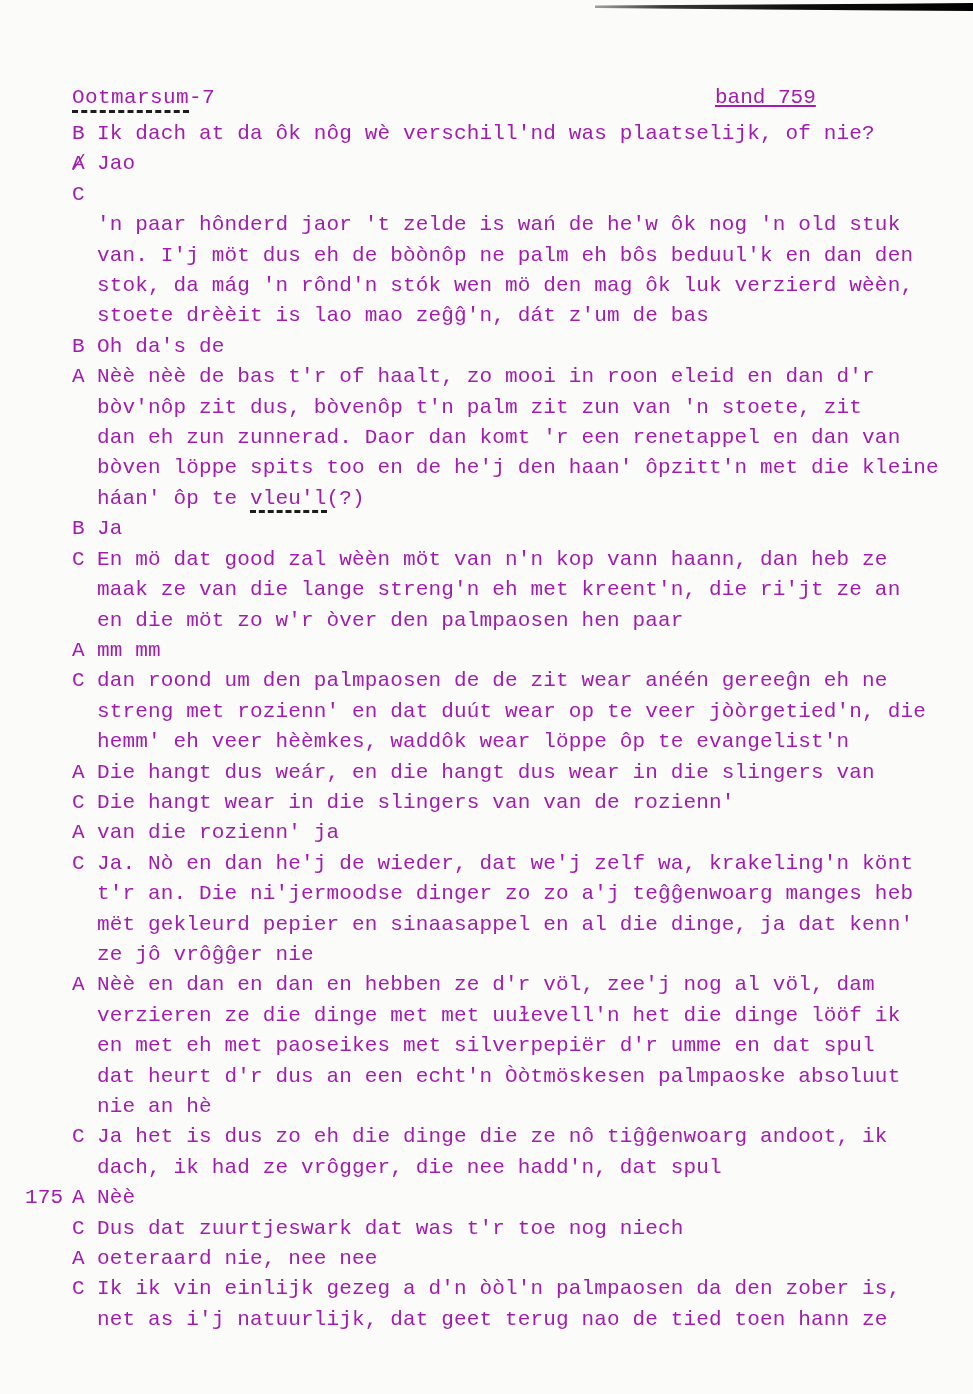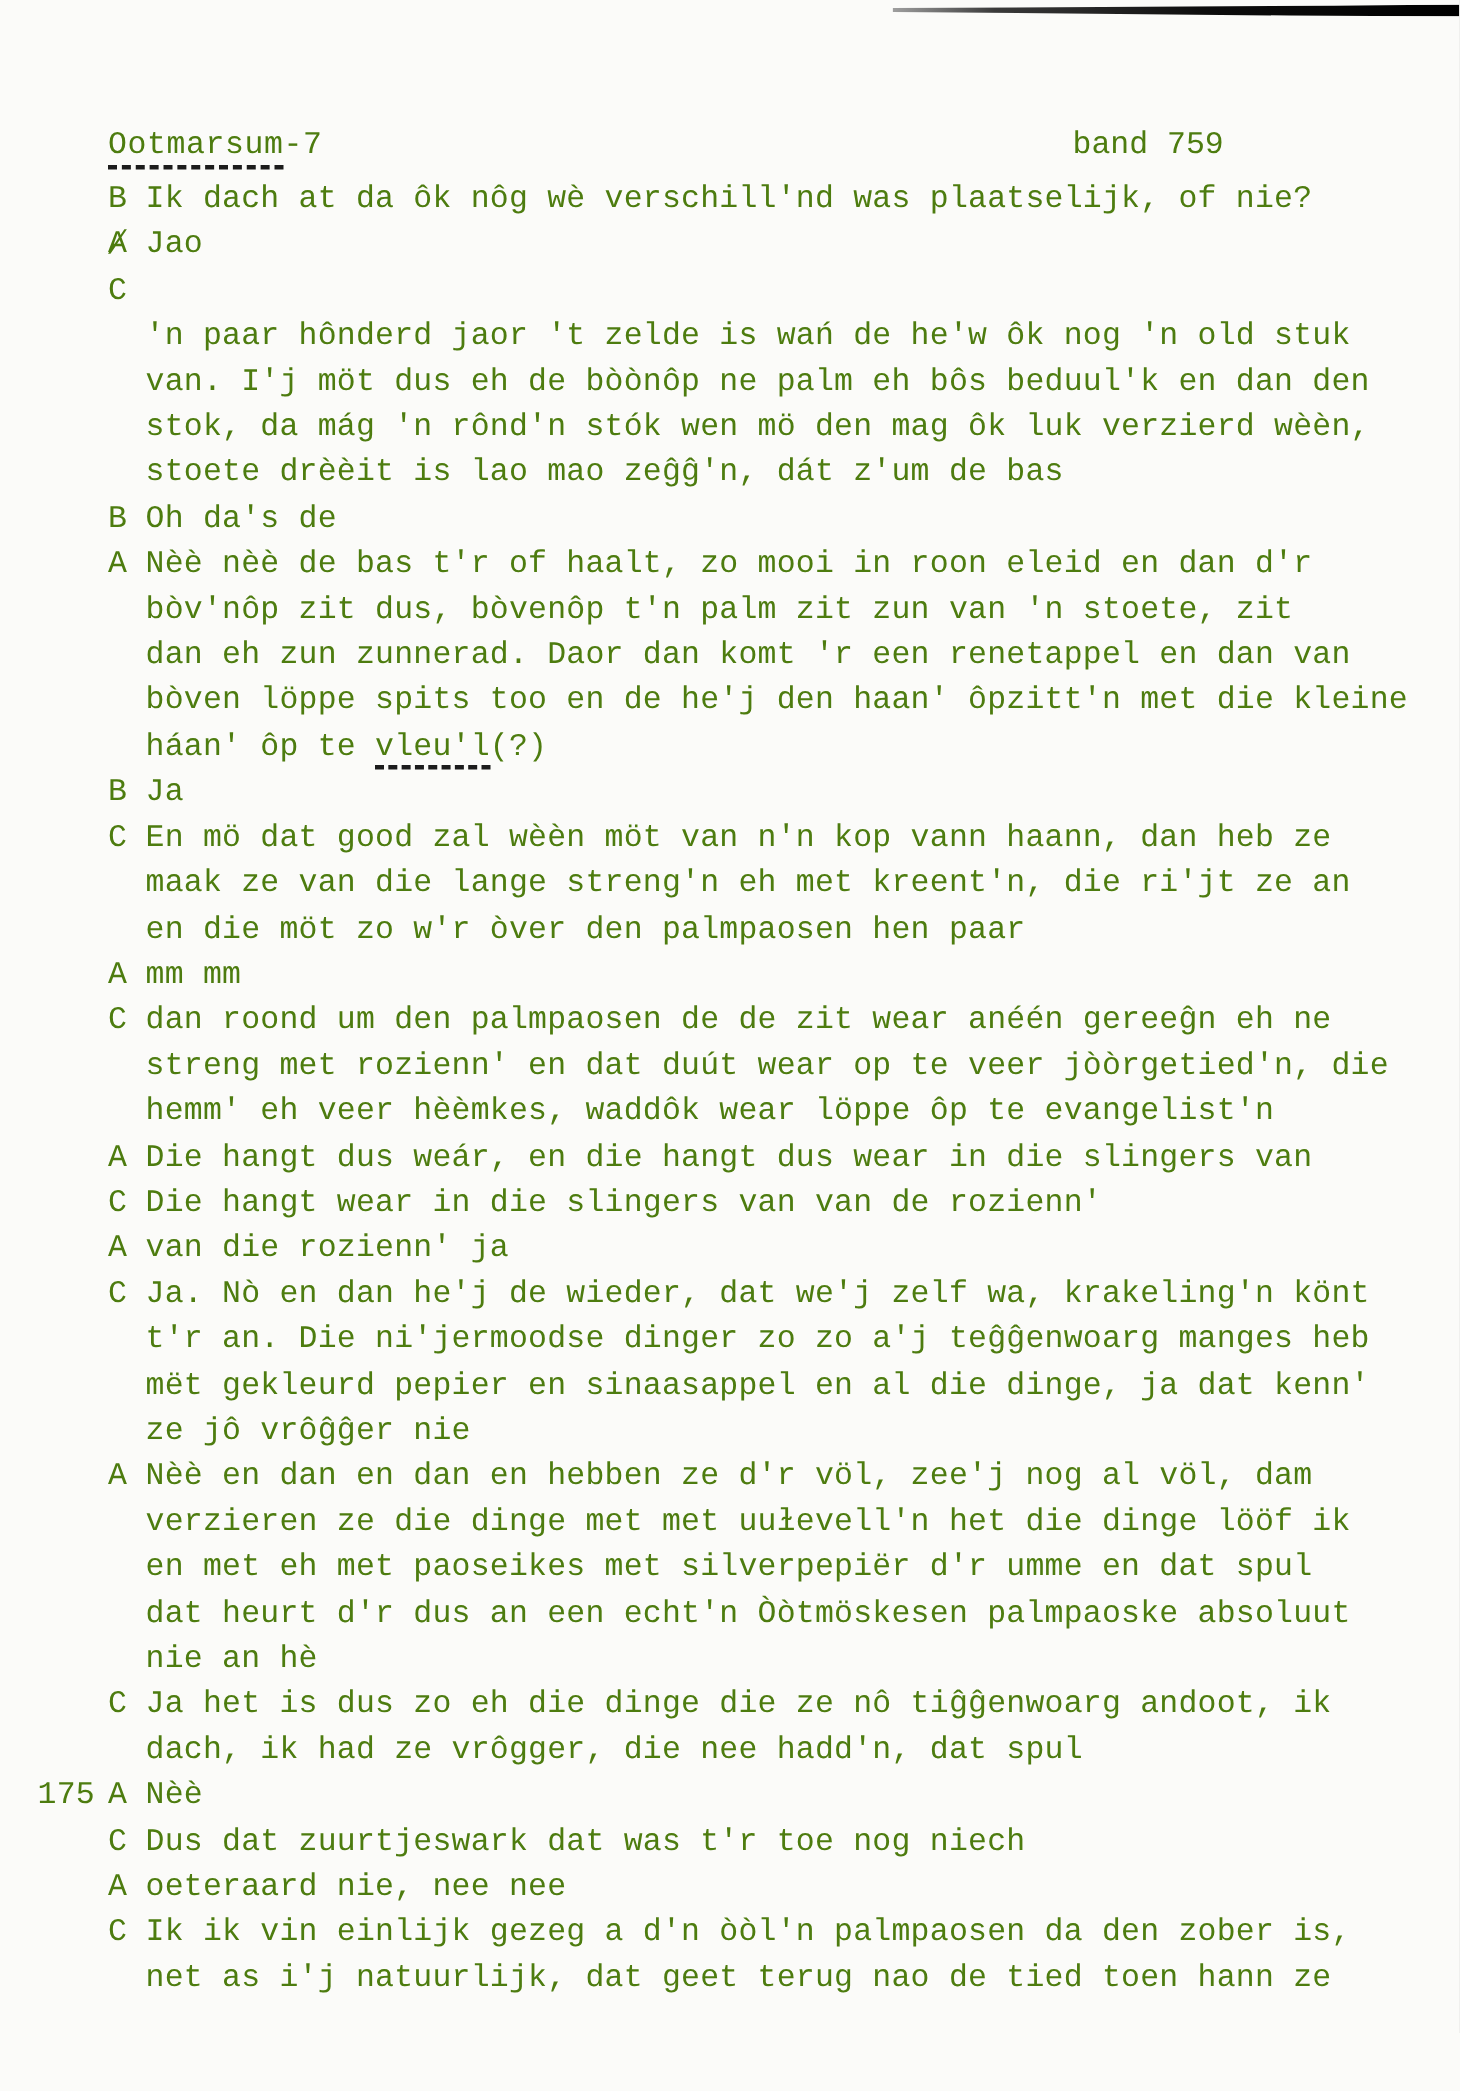--- a/index.html
+++ b/index.html
@@ -8,21 +8,21 @@
     background: #e8e8e6;
   }
   .page {
     position: relative;
     width: 973px;
     height: 1394px;
     margin: 0 auto;
     background: #fbfbf9;
     overflow: hidden;
     font-family: "Liberation Mono", "DejaVu Sans Mono", monospace;
-    color: #4d7c0f;
+    color: #a21caf;
   }
   
   .scan-bar {
     position: absolute;
     top: 3px;
     left: 595px;
     width: 378px;
     height: 8px;
     background: linear-gradient(to right, #9f9f9f 0%, #3a3a3a 18%, #0d0d0d 55%, #000 100%);
     clip-path: polygon(0 30%, 78% 10%, 100% 0, 100% 100%, 70% 92%, 0 62%);
@@ -45,20 +45,21 @@
   }
   .dash-underline {
     border-bottom: 3px dashed #1c1c1c;
     padding-bottom: 1px;
   }
   .band-label {
     position: absolute;
     left: 715px;
     top: 0;
     white-space: pre;
+    text-decoration: underline;
   }
   .transcript {
     position: absolute;
     top: 119px;
     left: 0;
     width: 100%;
   }
   .line {
     position: relative;
     height: 30.42px;

